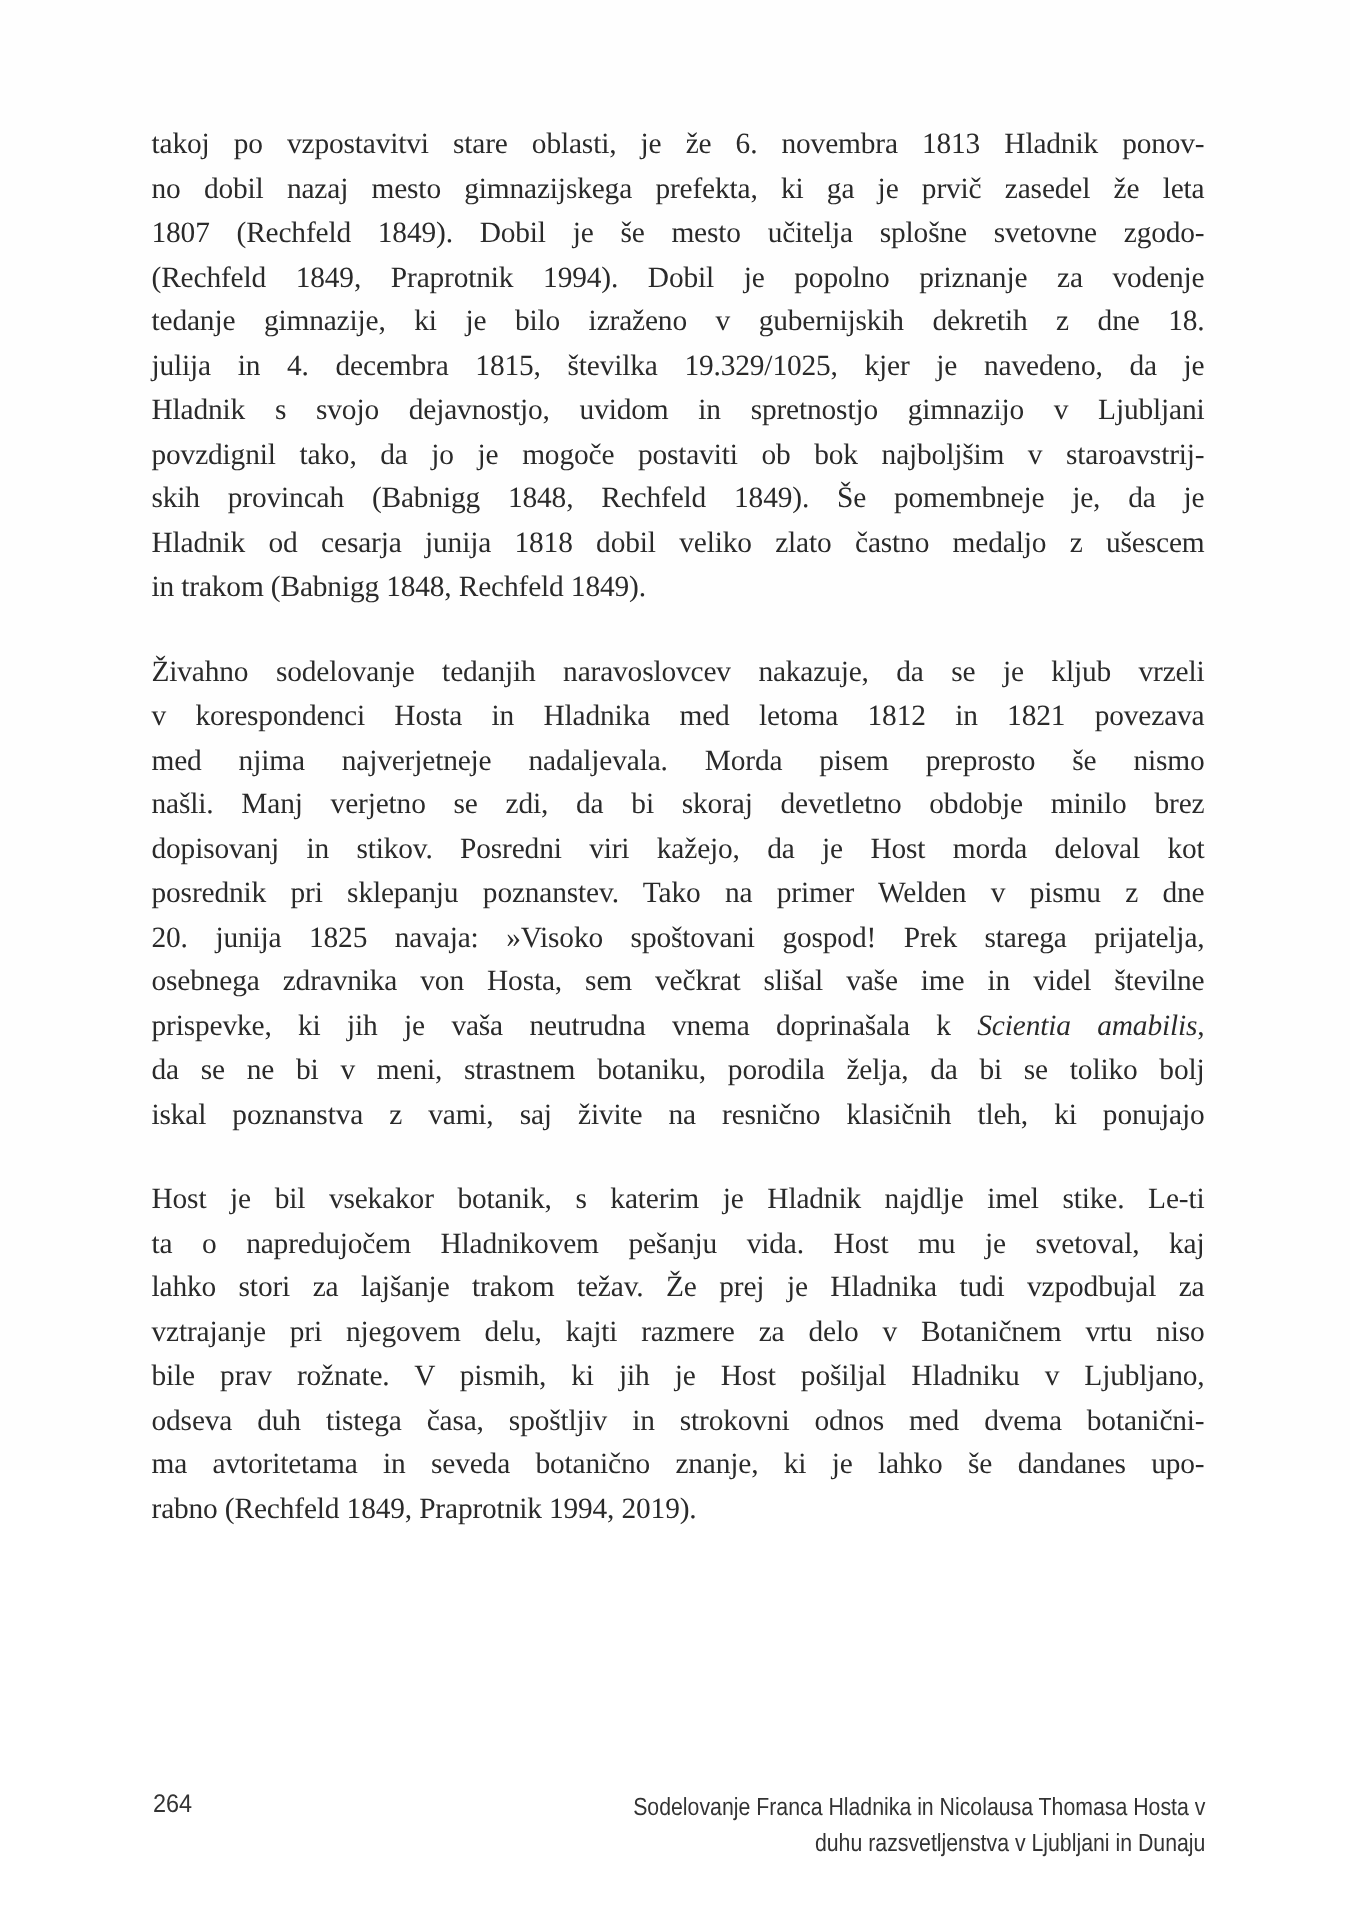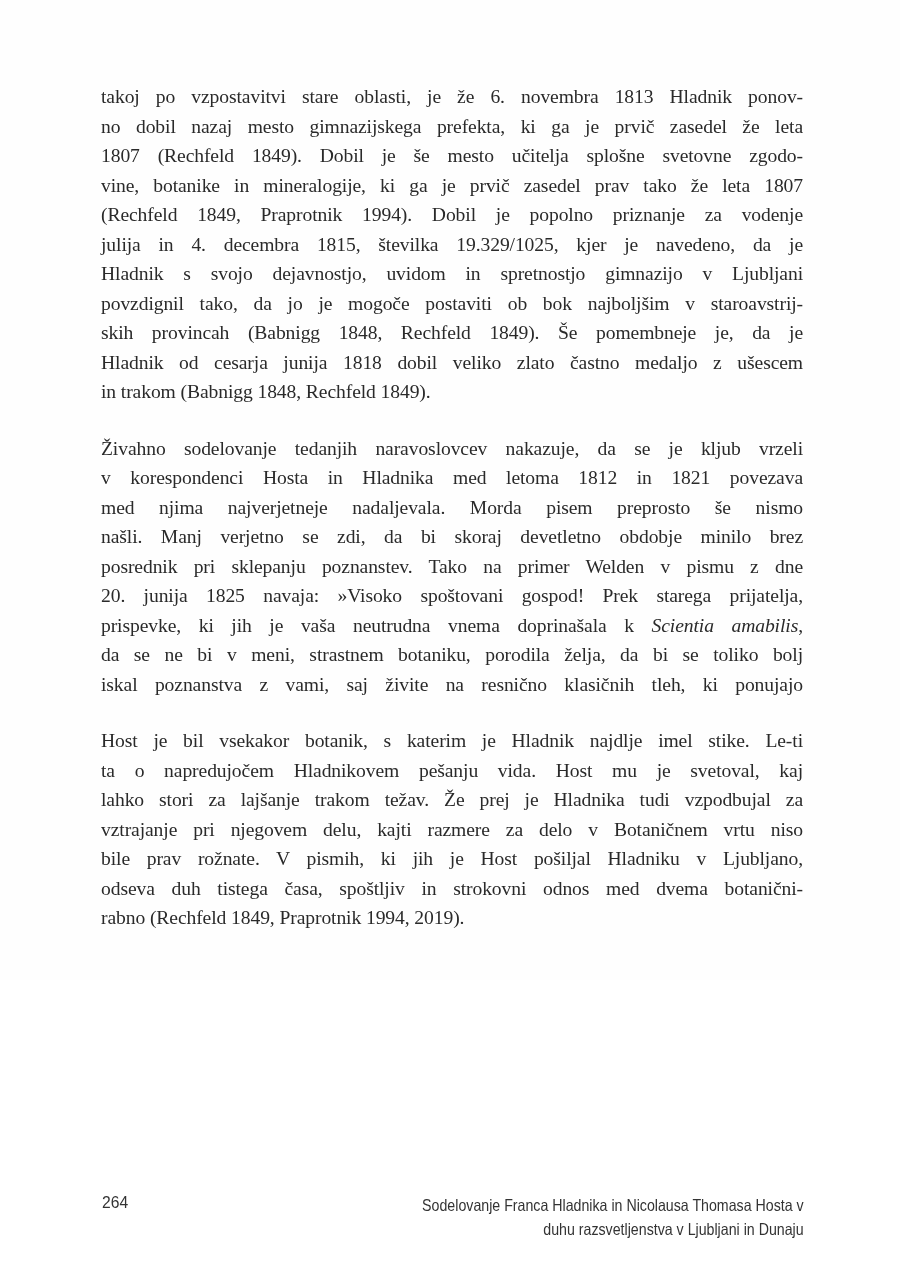--- a/index.html
+++ b/index.html
@@ -32,49 +32,52 @@
 </head>
 <body>
 
 <div class="page">
   <div class="body-text">
 
     <p class="para">
       <span class="line">takoj po vzpostavitvi stare oblasti, je že 6. novembra 1813 Hladnik ponov-</span>
       <span class="line">no dobil nazaj mesto gimnazijskega prefekta, ki ga je prvič zasedel že leta</span>
       <span class="line">1807 (Rechfeld 1849). Dobil je še mesto učitelja splošne svetovne zgodo-</span>
-      <span class="line">vine, botanike in mineralogije, ki ga je prvič zasedel prav tako že leta 1807</span>
       <span class="line">(Rechfeld 1849, Praprotnik 1994). Dobil je popolno priznanje za vodenje</span>
+      <span class="line">tedanje gimnazije, ki je bilo izraženo v gubernijskih dekretih z dne 18.</span>
       <span class="line">julija in 4. decembra 1815, številka 19.329/1025, kjer je navedeno, da je</span>
       <span class="line">Hladnik s svojo dejavnostjo, uvidom in spretnostjo gimnazijo v Ljubljani</span>
       <span class="line">povzdignil tako, da jo je mogoče postaviti ob bok najboljšim v staroavstrij-</span>
       <span class="line">skih provincah (Babnigg 1848, Rechfeld 1849). Še pomembneje je, da je</span>
       <span class="line">Hladnik od cesarja junija 1818 dobil veliko zlato častno medaljo z ušescem</span>
       <span class="line last">in trakom (Babnigg 1848, Rechfeld 1849).</span>
     </p>
 
     <p class="para">
       <span class="line">Živahno sodelovanje tedanjih naravoslovcev nakazuje, da se je kljub vrzeli</span>
       <span class="line">v korespondenci Hosta in Hladnika med letoma 1812 in 1821 povezava</span>
       <span class="line">med njima najverjetneje nadaljevala. Morda pisem preprosto še nismo</span>
       <span class="line">našli. Manj verjetno se zdi, da bi skoraj devetletno obdobje minilo brez</span>
+      <span class="line">dopisovanj in stikov. Posredni viri kažejo, da je Host morda deloval kot</span>
       <span class="line">posrednik pri sklepanju poznanstev. Tako na primer Welden v pismu z dne</span>
       <span class="line">20. junija 1825 navaja: »Visoko spoštovani gospod! Prek starega prijatelja,</span>
+      <span class="line">osebnega zdravnika von Hosta, sem večkrat slišal vaše ime in videl številne</span>
       <span class="line"><span>prispevke, ki jih je vaša neutrudna vnema doprinašala k </span><i>Scientia amabilis</i><span>,</span></span>
       <span class="line">da se ne bi v meni, strastnem botaniku, porodila želja, da bi se toliko bolj</span>
       <span class="line">iskal poznanstva z vami, saj živite na resnično klasičnih tleh, ki ponujajo</span>
     </p>
 
     <p class="para">
       <span class="line">Host je bil vsekakor botanik, s katerim je Hladnik najdlje imel stike. Le-ti</span>
       <span class="line">ta o napredujočem Hladnikovem pešanju vida. Host mu je svetoval, kaj</span>
       <span class="line">lahko stori za lajšanje trakom težav. Že prej je Hladnika tudi vzpodbujal za</span>
       <span class="line">vztrajanje pri njegovem delu, kajti razmere za delo v Botaničnem vrtu niso</span>
       <span class="line">bile prav rožnate. V pismih, ki jih je Host pošiljal Hladniku v Ljubljano,</span>
       <span class="line">odseva duh tistega časa, spoštljiv in strokovni odnos med dvema botanični-</span>
+      <span class="line">ma avtoritetama in seveda botanično znanje, ki je lahko še dandanes upo-</span>
       <span class="line last">rabno (Rechfeld 1849, Praprotnik 1994, 2019).</span>
     </p>
   </div>
 
   <div class="footer-page">264</div>
   <div class="footer-title">
     <span>Sodelovanje Franca Hladnika in Nicolausa Thomasa Hosta v</span>
     <span>duhu razsvetljenstva v Ljubljani in Dunaju</span>
   </div>
 </div>

